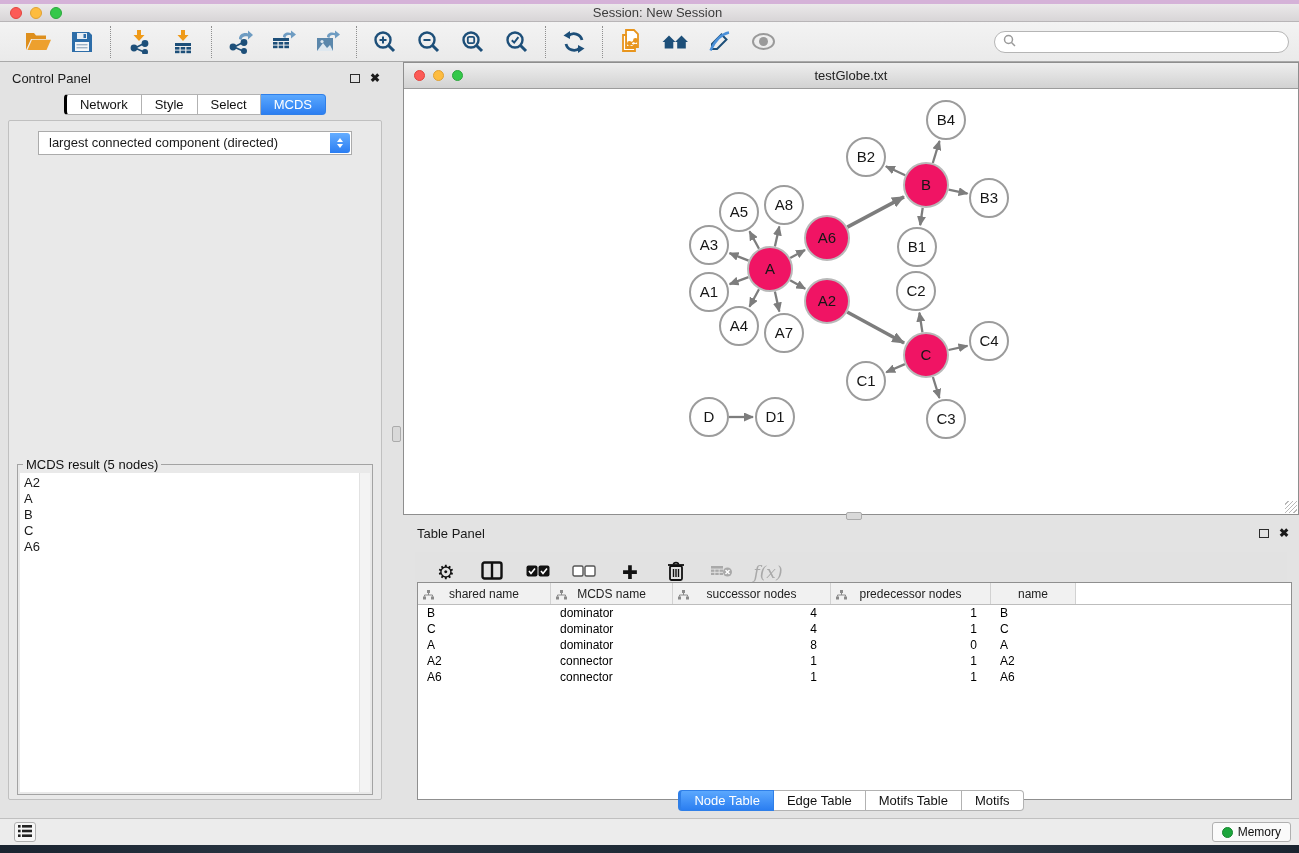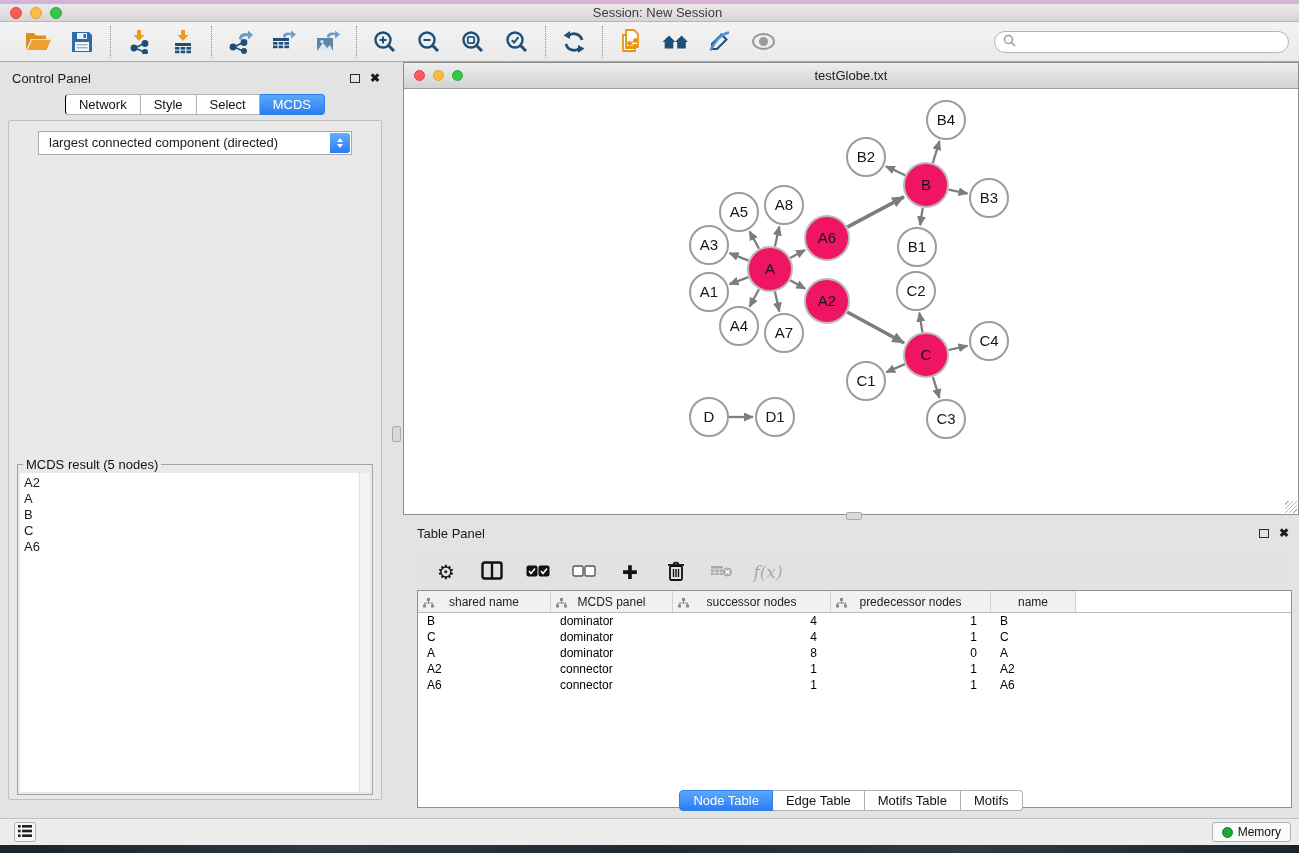--- a/index.html
+++ b/index.html
@@ -40,21 +40,21 @@
   .control-panel { position:absolute; left:0; top:62px; width:390px; height:750px; }
   .cp-header { height:32px; display:flex; align-items:center; padding:0 12px; position:relative; }
   .panel-title { font-size:13px; color:#1a1a1a; }
   .panel-icons { position:absolute; right:10px; top:0; height:100%; display:flex; align-items:center; gap:10px; }
   .float-icon { width:10px; height:9px; border:1.5px solid #2b2b2b; display:inline-block; }
   .close-icon { font-size:12px; font-weight:bold; color:#1a1a1a; line-height:1; }
 
   .seg { display:flex; justify-content:center; }
   .seg .tab { background:#fff; border:1px solid #b2b2b2; border-left:none; padding:2px 13px 3px;
     font-size:13px; color:#111; height:21px; line-height:16px; }
-  .seg .tab:first-child { border-left:1px solid #000000; border-radius:4px 0 0 4px; }
+  .seg .tab:first-child { border-left:3px solid #000000; border-radius:4px 0 0 4px; }
   .seg .tab:last-child { border-radius:0 4px 4px 0; }
   .seg .tab.active { background:linear-gradient(#5ba8fe,#2b7ef1); color:#fff; border-color:#2f7fe8; }
 
   .cp-body { position:absolute; left:8px; top:58px; width:374px; height:680px;
     background:#e9e9e9; border:1px solid #c0c0c0; border-radius:2px; }
   .opt-label { text-align:center; margin-top:16px; font-size:13px; }
   .select { position:relative; width:314px; margin:10px auto 0; height:24px; background:#fff;
     border:1px solid #ababab; border-radius:0; font-size:13px; line-height:22px; padding-left:10px; }
   .select .stepper { position:absolute; right:1px; top:1px; width:20px; height:20px;
     background:linear-gradient(#64adff,#2a7df2); border-radius:0 3px 3px 0;
@@ -90,21 +90,21 @@
   
   .table-panel { position:absolute; left:403px; top:518px; width:896px; height:300px; }
   .tp-header { height:30px; display:flex; align-items:center; padding:0 14px; position:relative; }
   .tp-toolbar { position:absolute; left:12px; top:34px; width:872px; height:40px; background:#e2e2e2;
     border-radius:2px; display:flex; align-items:center; gap:12px; padding-left:14px; }
   .ttbtn { width:34px; height:32px; display:flex; align-items:center; justify-content:center; }
   .gear-glyph { font-size:20px; color:#111; line-height:1; font-family:"DejaVu Sans", sans-serif; }
   .plus-glyph { font-size:19px; color:#111; line-height:1; font-weight:bold; font-family:"DejaVu Sans", sans-serif; }
   .fx-glyph { font-size:17px; color:#a9a9a9; font-style:italic; font-family:"DejaVu Serif", serif; }
 
-  .data-table { position:absolute; left:14px; top:72px; width:875px; height:218px; background:#fff;
+  .data-table { position:absolute; left:14px; top:64px; width:875px; height:218px; background:#fff;
     border:1px solid #8f8f8f; overflow:hidden; }
   .thead { display:flex; height:22px; border-bottom:1px solid #bdbdbd; background:#fff; }
   .th { position:relative; background:#f1f1f1; border-right:1px solid #d2d2d2; font-size:12px; color:#222;
     display:flex; align-items:center; justify-content:center; }
   .th .hicon { position:absolute; left:5px; top:6px; }
   .tr { display:flex; height:16px; }
   .td { font-size:12px; line-height:16px; color:#000; white-space:nowrap; overflow:hidden; }
   .td.left { padding-left:9px; text-align:left; }
   .td.right { padding-right:14px; text-align:right; }
 
@@ -582,21 +582,21 @@
         </div>
         <div class="th" style="width: 122px;">
           <span class="hicon"><svg width="11" height="10" viewBox="0 0 11 10">
               <g fill="#8a8a8a">
                 <rect x="4" y="0" width="3" height="3"></rect>
                 <rect x="0" y="6.5" width="3" height="3"></rect>
                 <rect x="8" y="6.5" width="3" height="3"></rect>
               </g>
               <path d="M5.5 3 V5 M1.5 6.5 V5 H9.5 V6.5" stroke="#8a8a8a" fill="none"></path>
             </svg></span>
-          <span>MCDS panel</span>
+          <span>MCDS name</span>
         </div>
         <div class="th" style="width: 158px;">
           <span class="hicon"><svg width="11" height="10" viewBox="0 0 11 10">
               <g fill="#8a8a8a">
                 <rect x="4" y="0" width="3" height="3"></rect>
                 <rect x="0" y="6.5" width="3" height="3"></rect>
                 <rect x="8" y="6.5" width="3" height="3"></rect>
               </g>
               <path d="M5.5 3 V5 M1.5 6.5 V5 H9.5 V6.5" stroke="#8a8a8a" fill="none"></path>
             </svg></span>

